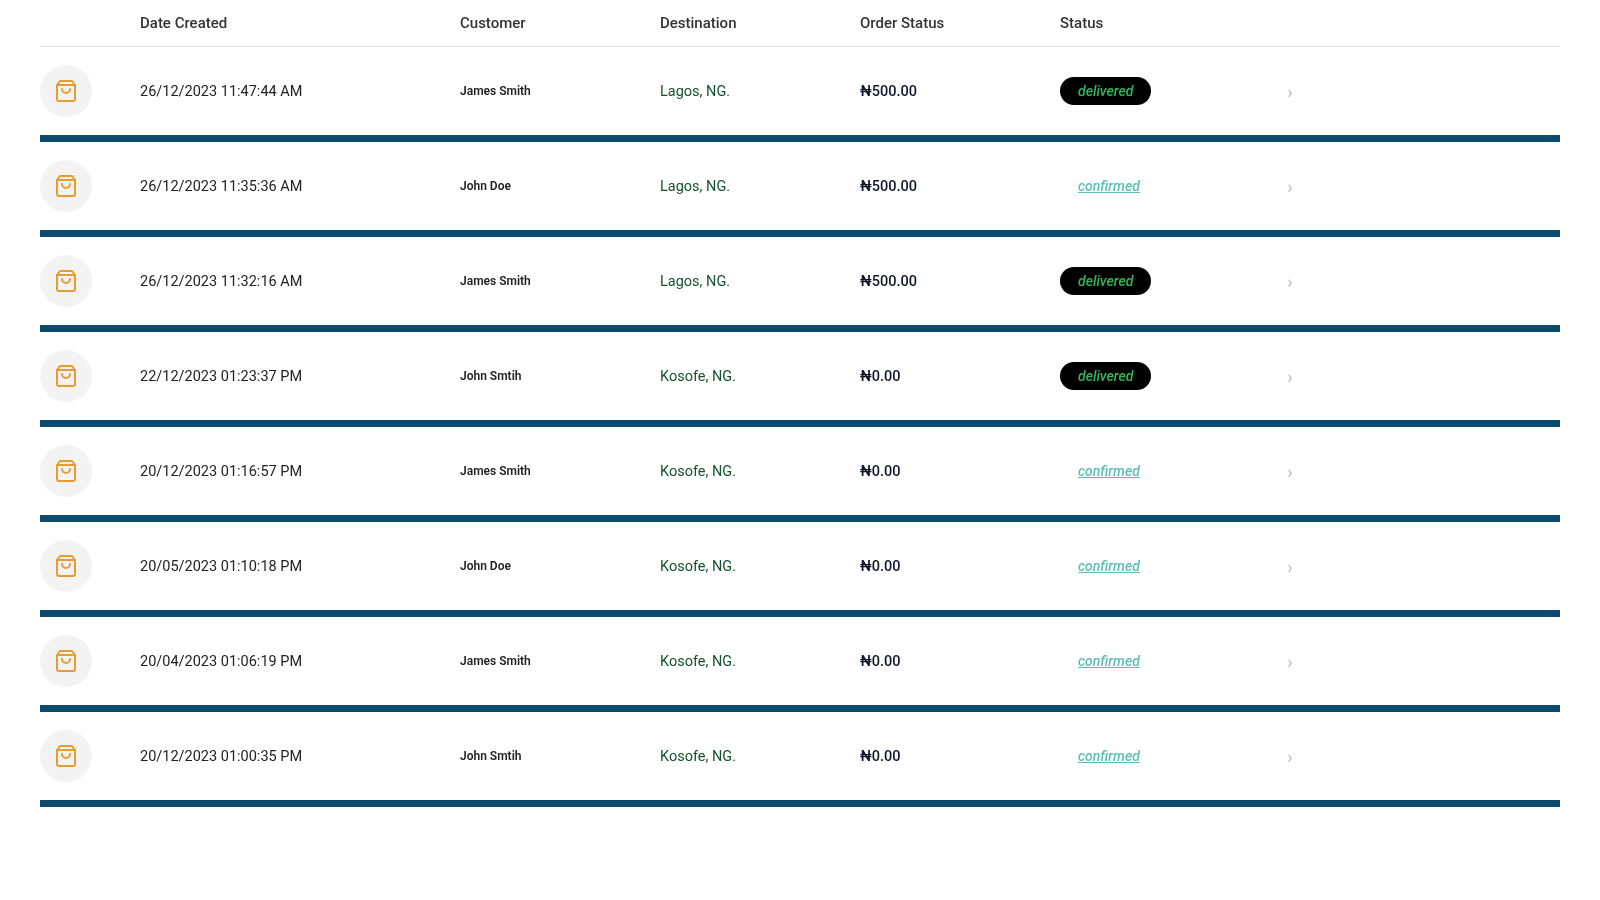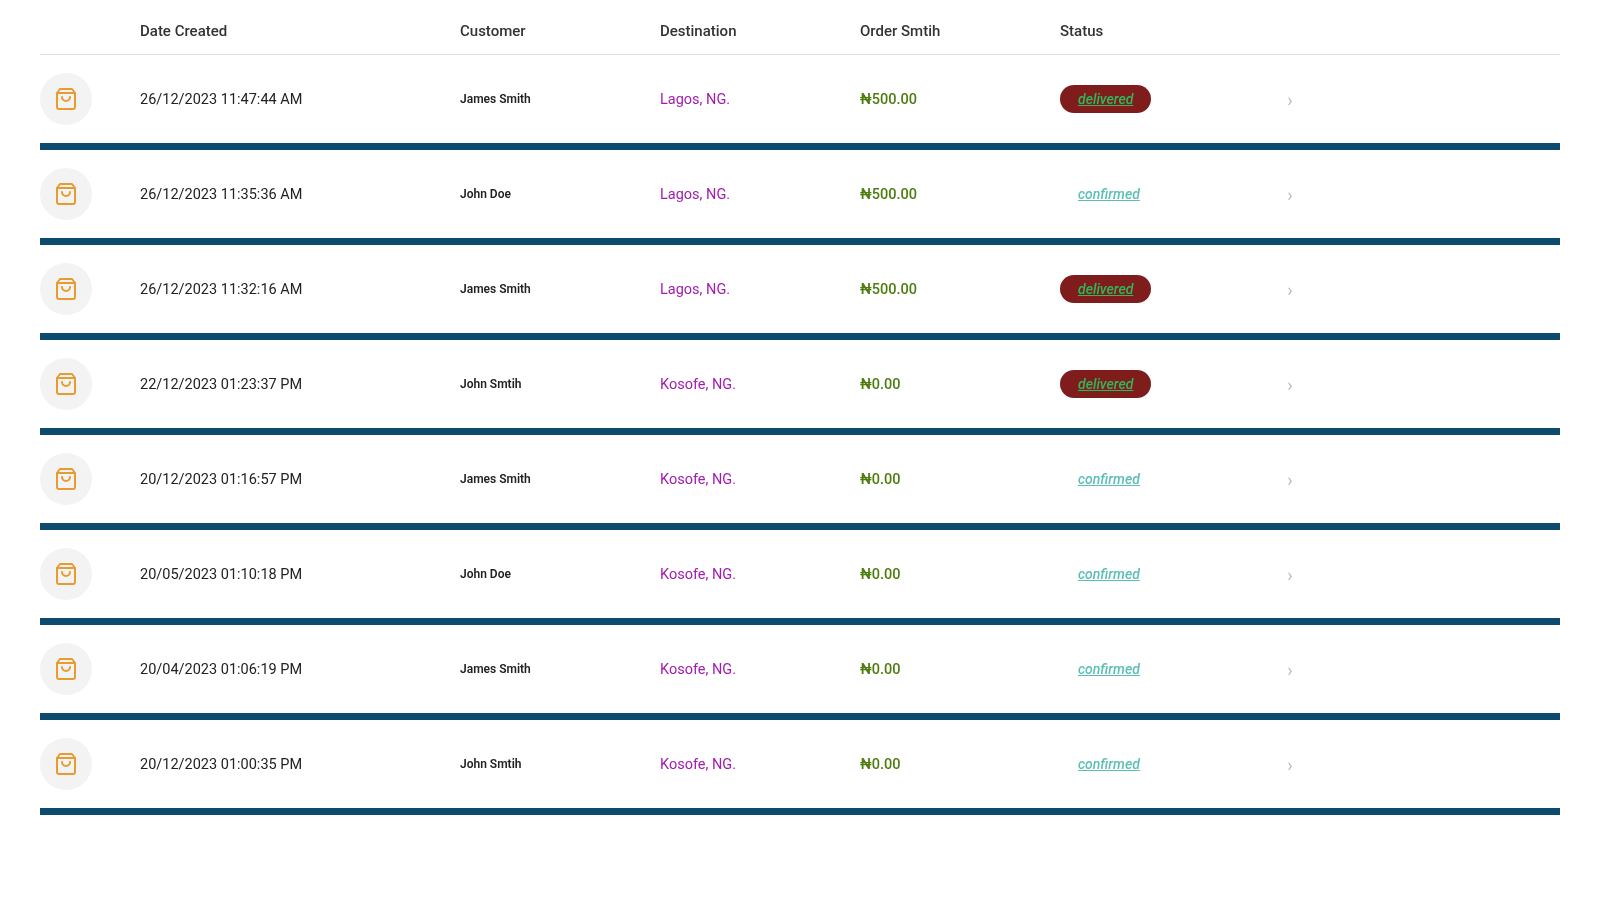--- a/index.html
+++ b/index.html
@@ -10,21 +10,21 @@
 
     body {
       font-family: -apple-system, BlinkMacSystemFont, 'Segoe UI', Roboto, sans-serif;
       background: #ffffff;
       color: #222;
       font-size: 15px;
     }
 
     .table-container {
       width: 1600px;
-      padding: 12px 40px;
+      padding: 4px 40px;
     }
 
     .table-header {
       display: grid;
       grid-template-columns: 100px 320px 200px 200px 200px 200px 60px;
       padding: 10px 0 14px 0;
       border-bottom: 1.5px solid #e0e0e0;
     }
 
     .table-header .col-label {
@@ -64,48 +64,47 @@
     }
 
     .customer-cell {
       font-size: 12px;
       font-weight: 600;
       color: #222;
     }
 
     .destination-cell {
       font-size: 14.5px;
-      color: #a21caf;
+      color: #14532d;
     }
 
     .amount-cell {
       font-size: 14.5px;
-      color: #4d7c0f;
+      color: #0f172a;
       font-weight: 500;
     }
 
     .status-cell {
       display: flex;
       align-items: center;
     }
 
     .status-badge {
       display: inline-block;
       padding: 6px 18px;
       border-radius: 20px;
       font-size: 14px;
       font-style: italic;
       font-weight: 500;
     }
 
     .status-badge.delivered {
-      background: #7f1d1d;
+      background: #000000;
       color: #2db85a;
       font-style: italic;
-      text-decoration: underline;
     }
 
     .status-badge.confirmed {
       background: transparent;
       color: #5bbfb5;
       font-style: italic;
       text-decoration: underline;
     }
 
     .chevron-cell {
@@ -118,21 +117,21 @@
   </style>
 </head>
 <body>
 
 <div class="table-container">
   <div class="table-header">
     <div class="col-label"></div>
     <div class="col-label">Date Created</div>
     <div class="col-label">Customer</div>
     <div class="col-label">Destination</div>
-    <div class="col-label">Order Smtih</div>
+    <div class="col-label">Order Status</div>
     <div class="col-label">Status</div>
     <div class="col-label"></div>
   </div>
 
   <div id="table-body">
       <div class="table-row">
       <div>
         <div class="cart-icon-wrap">
           <svg viewBox="0 0 24 24" xmlns="http://www.w3.org/2000/svg">
             <path d="M6 2L3 6v14a2 2 0 002 2h14a2 2 0 002-2V6l-3-4z" fill="none" stroke="#e89c2f" stroke-width="2" stroke-linecap="round" stroke-linejoin="round"></path>

